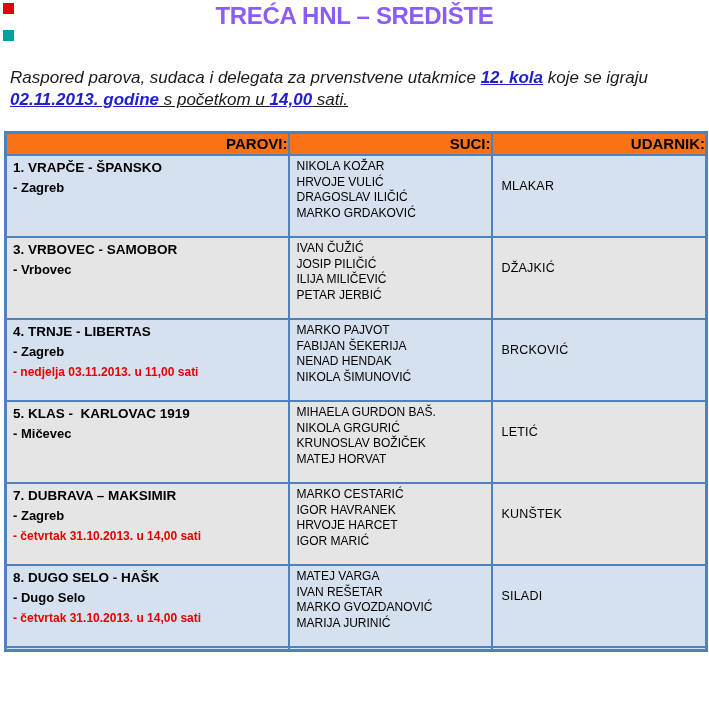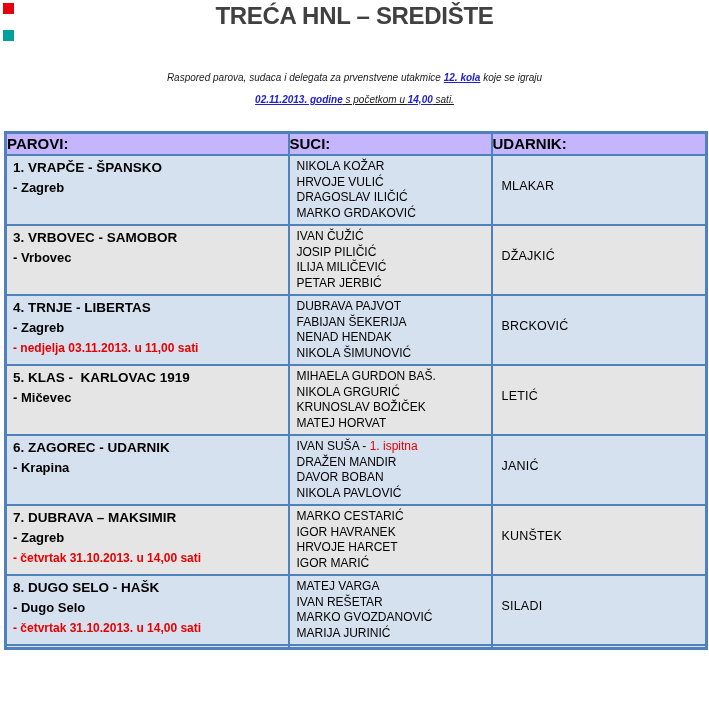--- a/index.html
+++ b/index.html
@@ -10,45 +10,45 @@
   html,body{margin:0;padding:0;}
   body{
     width:709px;height:708px;overflow:hidden;background:#ffffff;
     font-family:"Liberation Sans",sans-serif;color:#000;position:relative;
   }
   .corner-marker{position:absolute;width:11px;height:11px;left:3px;}
   .corner-marker.red{top:3px;background:var(--c-marker_red);}
   .corner-marker.teal{top:30px;background:var(--c-marker_teal);}
   .title{
     margin:2px 0 0 0;text-align:center;font-size:24px;font-weight:bold;
-    letter-spacing:-0.3px;color:#404040;
+    letter-spacing:-0.3px;color:#8b5cf6;
   }
   .intro{
-    margin:37px 10px 0 10px;text-align:center;font-style:italic;
-    font-size:10px;line-height:22px;color:var(--c-text);
+    margin:37px 10px 0 10px;font-style:italic;
+    font-size:17px;line-height:22px;color:var(--c-text);
   }
   .seg.hl{color:var(--c-blue);font-weight:bold;text-decoration:underline;}
   .seg.u{text-decoration:underline;margin-top:7px;}
   table.fixtures{
     border-collapse:collapse;table-layout:fixed;width:701px;
     margin:20px 0 0 4px;border:3px solid var(--c-border);
   }
   col.c1{width:283px;} col.c2{width:203px;} col.c3{width:215px;}
   .fixtures th,.fixtures td{border:2.5px solid var(--c-border);}
   .fixtures th{
-    background:#c4b5fd;font-size:15px;font-weight:bold;text-align:left;
+    background:#f97316;font-size:15px;font-weight:bold;text-align:right;
     vertical-align:middle;height:20px;padding:1px 0 2px 0;
   }
   .fixtures tbody td{vertical-align:top;height:61px;background:#e5e5e5;}
   .fixtures tr.shaded td{background:var(--c-shade);}
   .pair-cell{padding:2px 4px 1px 6px;}
   .pair-name{font-size:13.5px;font-weight:bold;line-height:20px;white-space:pre-wrap;}
   .pair-venue{font-size:13px;font-weight:bold;line-height:20px;}
   .pair-note{font-size:12px;font-weight:bold;line-height:20px;color:var(--c-red);}
-  .suci-cell{padding:3px 4px 3px 7px;}
+  .suci-cell{padding:3px 4px 15px 7px;}
   .ref-line{font-size:12px;line-height:15.5px;}
   .ref-line .red{color:var(--c-red);}
   .delegate-cell{padding:20px 4px 12px 9px;}
   .delegate{font-size:12.5px;letter-spacing:0.2px;}
   .fixtures tr.sliver td{height:3px;padding:0;}
 </style>
 </head>
 <body>
 
 <div>
@@ -108,21 +108,21 @@
       <span class="delegate">DŽAJKIĆ</span>
     </td>
   </tr>
         <tr class="shaded">
     <td class="pair-cell">
       <div class="pair-name">4. TRNJE - LIBERTAS</div>
       <div class="pair-venue">- Zagreb</div>
       <div class="pair-note">- nedjelja 03.11.2013. u 11,00 sati</div>
     </td>
     <td class="suci-cell">
-            <div class="ref-line">DUBRAVA PAJVOT</div>
+            <div class="ref-line">MARKO PAJVOT</div>
             <div class="ref-line">FABIJAN ŠEKERIJA</div>
             <div class="ref-line">NENAD HENDAK</div>
             <div class="ref-line">NIKOLA ŠIMUNOVIĆ</div>
           </td>
     <td class="delegate-cell">
       <span class="delegate">BRCKOVIĆ</span>
     </td>
   </tr>
         <tr>
     <td class="pair-cell">
@@ -131,36 +131,20 @@
 
     </td>
     <td class="suci-cell">
             <div class="ref-line">MIHAELA GURDON BAŠ.</div>
             <div class="ref-line">NIKOLA GRGURIĆ</div>
             <div class="ref-line">KRUNOSLAV BOŽIČEK</div>
             <div class="ref-line">MATEJ HORVAT</div>
           </td>
     <td class="delegate-cell">
       <span class="delegate">LETIĆ</span>
-    </td>
-  </tr>
-        <tr class="shaded">
-    <td class="pair-cell">
-      <div class="pair-name">6. ZAGOREC - UDARNIK</div>
-      <div class="pair-venue">- Krapina</div>
-
-    </td>
-    <td class="suci-cell">
-            <div class="ref-line"><span>IVAN SUŠA - </span><span class="red">1. ispitna</span></div>
-            <div class="ref-line">DRAŽEN MANDIR</div>
-            <div class="ref-line">DAVOR BOBAN</div>
-            <div class="ref-line">NIKOLA PAVLOVIĆ</div>
-          </td>
-    <td class="delegate-cell">
-      <span class="delegate">JANIĆ</span>
     </td>
   </tr>
         <tr>
     <td class="pair-cell">
       <div class="pair-name">7. DUBRAVA – MAKSIMIR</div>
       <div class="pair-venue">- Zagreb</div>
       <div class="pair-note">- četvrtak 31.10.2013. u 14,00 sati</div>
     </td>
     <td class="suci-cell">
             <div class="ref-line">MARKO CESTARIĆ</div>

